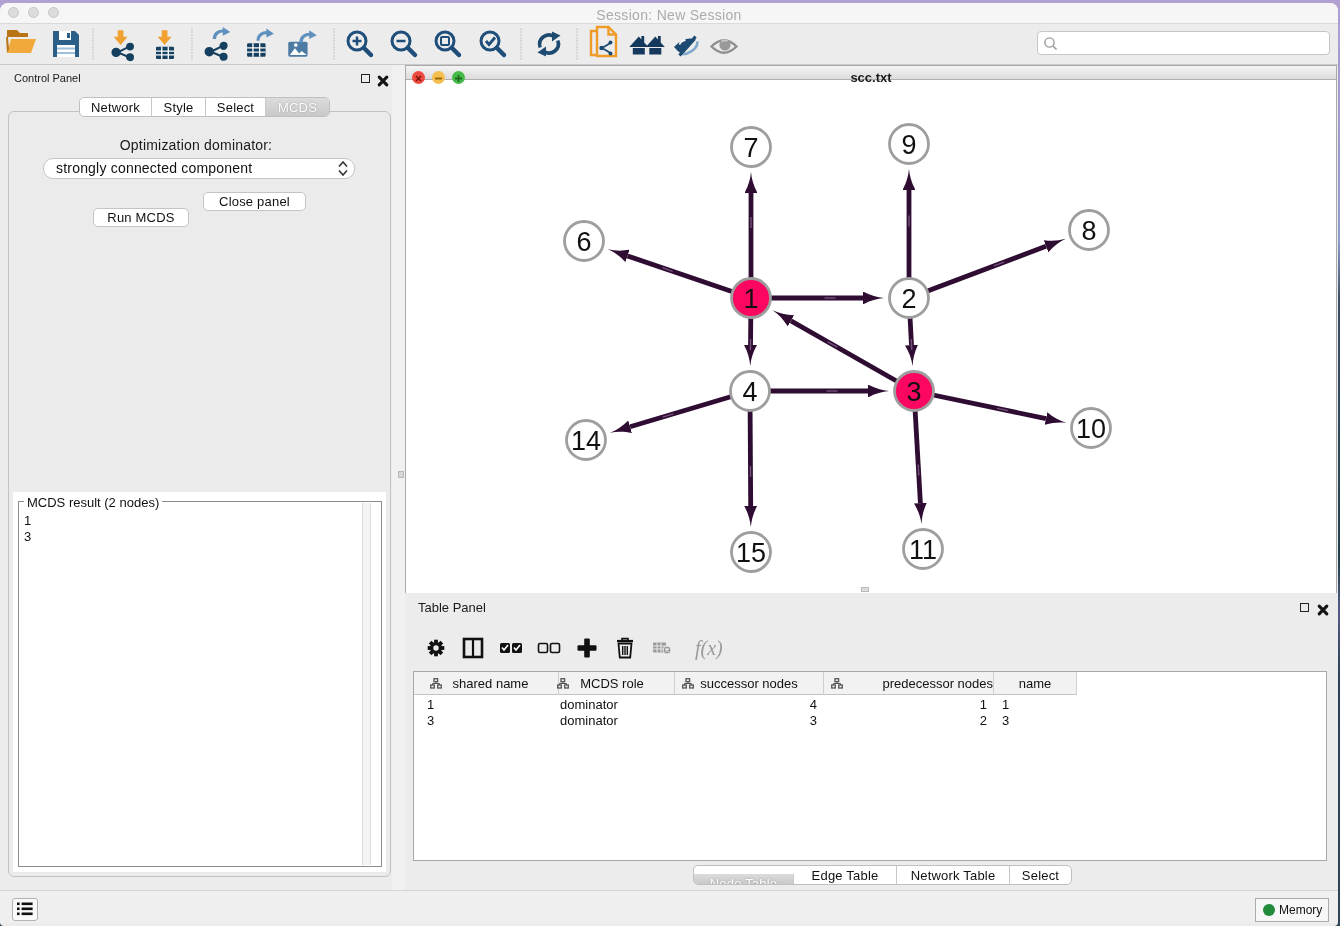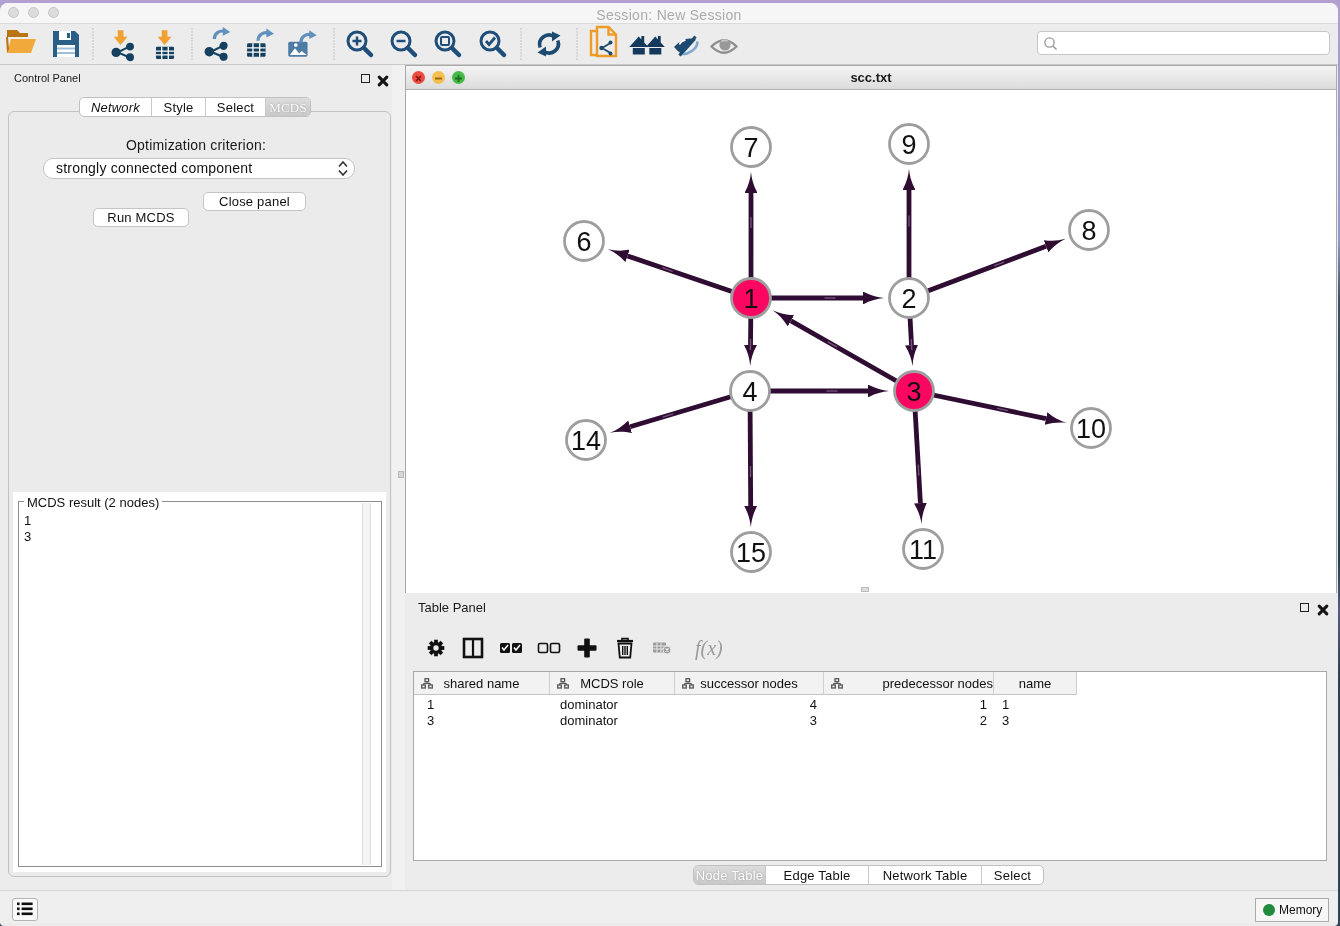--- a/index.html
+++ b/index.html
@@ -30,21 +30,21 @@
   #whitepane { position:absolute; left:13px; top:427px; width:373px; height:380px; background:#fff; }
   #groupbox { position:absolute; left:18px; top:436px; width:364px; height:366px; border:1px solid #8d8d8d; }
   #grouplabel { position:absolute; left:24px; top:430px; background:#fff; padding:0 3px; font-size:13px; color:#111; }
   #mcdsres { position:absolute; left:24px; top:448px; font-size:13px; color:#111; line-height:16px; }
   #vsb { position:absolute; left:362px; top:438px; width:9px; height:362px; background:#f4f4f4; border-left:1px solid #dcdcdc; border-right:1px solid #dcdcdc; }
   
   #vdiv { position:absolute; left:392px; top:62px; width:13px; height:828px; background:#f1f1f1; }
   #vdivh { position:absolute; left:6px; top:406px; width:6px; height:7px; background:#d6d6d6; border:1px solid #b9b9b9; }
   
   #netwin { position:absolute; left:405px; top:62px; width:932px; height:528px; border:1px solid #a9a9a9; background:#fff; }
-  #nettitle { position:absolute; left:0; top:0; width:100%; height:24px; background:linear-gradient(180deg,#f4f4f4,#dcdcdc); border-bottom:1px solid #b0b0b0; }
+  #nettitle { position:absolute; left:0; top:0; width:100%; height:14px; background:linear-gradient(180deg,#f4f4f4,#dcdcdc); border-bottom:1px solid #b0b0b0; }
   #nettitle .txt { position:absolute; width:100%; text-align:center; top:4px; font-size:13px; font-weight:700; color:#1a1a1a; }
   .mb { position:absolute; top:4.5px; width:13px; height:13px; border-radius:50%; }
   #netcanvas { position:absolute; left:0; top:25px; width:930px; height:502px; background:#fff; }
   #canvash { position:absolute; left:861px; top:584px; width:8px; height:5px; background:#dcdcdc; border:1px solid #bbb; }
   
   #tpanel { position:absolute; left:405px; top:590px; width:933px; height:300px; background:#ececec; }
   #tpanel h1 { position:absolute; left:13px; top:7px; font-size:13px; font-weight:400; color:#1a1a1a; }
   #ttable { position:absolute; left:8px; top:78px; width:914px; height:190px; background:#fff; border:1px solid #a8a8a8; }
   #thead { position:absolute; left:0; top:0; width:663px; height:23px; background:#f2f2f2; border-bottom:1px solid #c4c4c4; }
   .th { position:absolute; top:0; height:23px; border-right:1px solid #cfcfcf; font-size:13px; color:#111; text-align:center; line-height:23px; }
@@ -230,26 +230,26 @@
     </div>
   </div>
   <div id="cpanel">
     <h1>Control Panel</h1>
     <div class="panefloat" style="left:361px; top:9px;"></div>
     <svg class="pcx" style="left:377px; top:10px;" width="12" height="12" viewBox="0 0 12 12">
         <path d="M2.2,2.2 L9.8,9.8 M9.8,2.2 L2.2,9.8" stroke="#141414" stroke-width="3.1" stroke-linecap="round"></path>
       </svg>
     <div id="cppane"></div>
     <div id="cptabs">
-      <div class="seg" style="width:72px;font-style:italic;">Network</div>
+      <div class="seg" style="width:72px;">Network</div>
         <div class="seg" style="width:54px;">Style</div>
         <div class="seg" style="width:60px;">Select</div>
-        <div class="seg sel" style="width:44px;font-family:Liberation Serif, serif;">MCDS</div>
-    </div>
-    <div id="optlabel">Optimization criterion:</div>
+        <div class="seg sel" style="width:63px;">MCDS</div>
+    </div>
+    <div id="optlabel">Optimization dominator:</div>
     <div id="combo">strongly connected component
     <svg width="10" height="15" viewBox="0 0 10 15" style="position:absolute;right:6px;top:2px;">
       <path d="M1,5.5 L5,1 L9,5.5" fill="none" stroke="#333" stroke-width="1.6"></path>
       <path d="M1,9.5 L5,14 L9,9.5" fill="none" stroke="#333" stroke-width="1.6"></path>
     </svg>
   </div>
     <div class="btn" style="left:93px; width:96px;margin-top:16px;">Run MCDS</div>
     <div class="btn" style="left:203px; width:103px;">Close panel</div>
     <div id="whitepane"></div>
     <div id="groupbox"></div>
@@ -401,21 +401,21 @@
             <line x1="-1" y1="-5.5" x2="-1" y2="4.5"></line>
         </g>
         <circle cx="5" cy="2" r="4" fill="#9a9a9a" stroke="#e9e9e9" stroke-width="1"></circle>
         <path d="M3.5,0.5 l3,3 m0,-3 l-3,3" stroke="#fff" stroke-width="1.2"></path>
       </g>
 
       <text x="290" y="28" font-family="Liberation Serif, serif" font-style="italic" font-size="20" fill="#9a9a9a">f(x)</text>
     </svg>
     <div id="ttable">
       <div id="thead"></div>
-      <div class="th" style="left:0; width:136px;"><svg class="hico" width="12" height="11" viewBox="0 0 12 11">
+      <div class="th" style="left:9px; width:136px;"><svg class="hico" width="12" height="11" viewBox="0 0 12 11">
             <use href="#sitemap"></use>
           </svg>shared name</div>
       <div class="th" style="left:136px; width:125px;"><svg class="hico" width="12" height="11" viewBox="0 0 12 11">
             <use href="#sitemap"></use>
           </svg>MCDS role</div>
       <div class="th" style="left:261px; width:149px;"><svg class="hico" width="12" height="11" viewBox="0 0 12 11">
             <use href="#sitemap"></use>
           </svg>successor nodes</div>
       <div class="th" style="left:410px; width:170px;text-align:right;"><svg class="hico" width="12" height="11" viewBox="0 0 12 11">
             <use href="#sitemap"></use>
@@ -426,21 +426,21 @@
       <div class="td" style="left:262px; top:25px; width:141px; text-align:right;">4</div>
       <div class="td" style="left:411px; top:25px; width:162px; text-align:right;">1</div>
       <div class="td" style="left:588px; top:25px;">1</div>
       <div class="td" style="left:13px; top:41px;">3</div>
       <div class="td" style="left:146px; top:41px;">dominator</div>
       <div class="td" style="left:262px; top:41px; width:141px; text-align:right;">3</div>
       <div class="td" style="left:411px; top:41px; width:162px; text-align:right;">2</div>
       <div class="td" style="left:588px; top:41px;">3</div>
     </div>
     <div id="ttabs">
-      <div class="seg sel" style="width:72px;">Node Table</div>
+      <div class="seg sel" style="width:100px;margin-top:8px;">Node Table</div>
         <div class="seg" style="width:103px;">Edge Table</div>
         <div class="seg" style="width:113px;">Network Table</div>
         <div class="seg" style="width:61px;">Select</div>
     </div>
   </div>
   <div id="statusbar">
     <svg width="0" height="0" style="position:absolute;">
         <defs>
       <g id="sitemap" stroke="#555" fill="none" stroke-width="1.3">
         <rect x="4" y="0.7" width="3.6" height="3"></rect>

